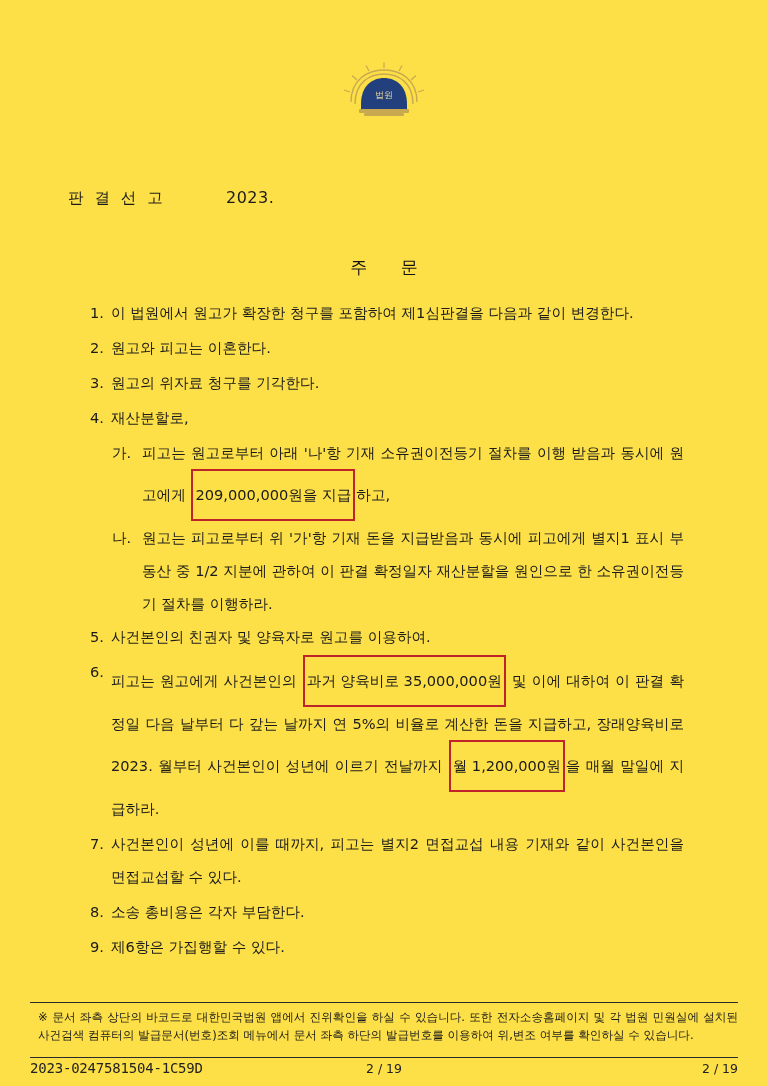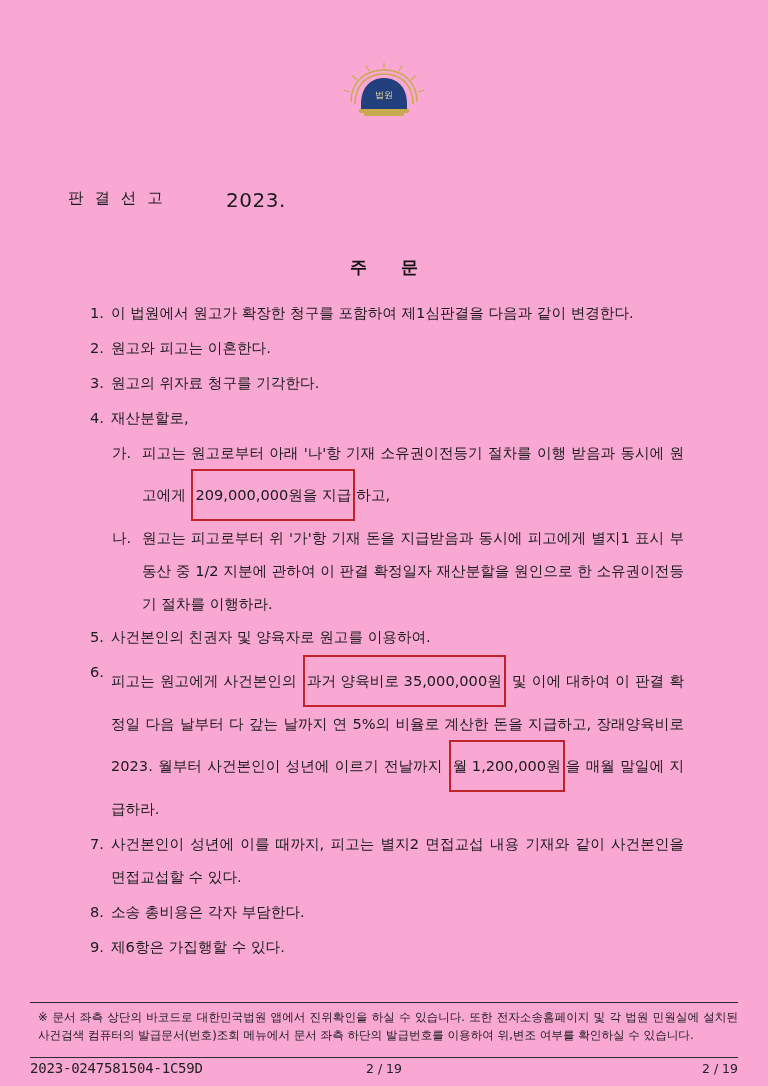--- a/index.html
+++ b/index.html
@@ -12,21 +12,21 @@
     height: 1086px;
     position: relative;
     font-family: "DejaVu Sans", sans-serif;
     color: #111;
     overflow: hidden;
   }
 
   .page {
     position: absolute;
     inset: 0;
-    background: #f9a8d4;
+    background: #fde047;
   }
 
   
   .emblem-wrap {
     position: absolute;
     top: 62px;
     left: 0;
     width: 768px;
     text-align: center;
   }
@@ -44,37 +44,36 @@
     top: 188px;
     left: 68px;
     font-size: 15.5px;
     letter-spacing: 3px;
     color: #1a1a1a;
   }
   .decl-date {
     position: absolute;
     top: 188px;
     left: 226px;
-    font-size: 20px;
+    font-size: 16px;
     letter-spacing: 0.5px;
     color: #1a1a1a;
   }
 
   
   .doc-title {
     position: absolute;
     top: 256px;
     left: 0;
     width: 768px;
     text-align: center;
     font-size: 17px;
     letter-spacing: 14px;
     text-indent: 14px;
     color: #111;
-    font-weight: bold;
   }
 
   
   .body-area {
     position: absolute;
     top: 296px;
     left: 78px;
     width: 606px;
     font-size: 14.6px;
     line-height: 33px;

